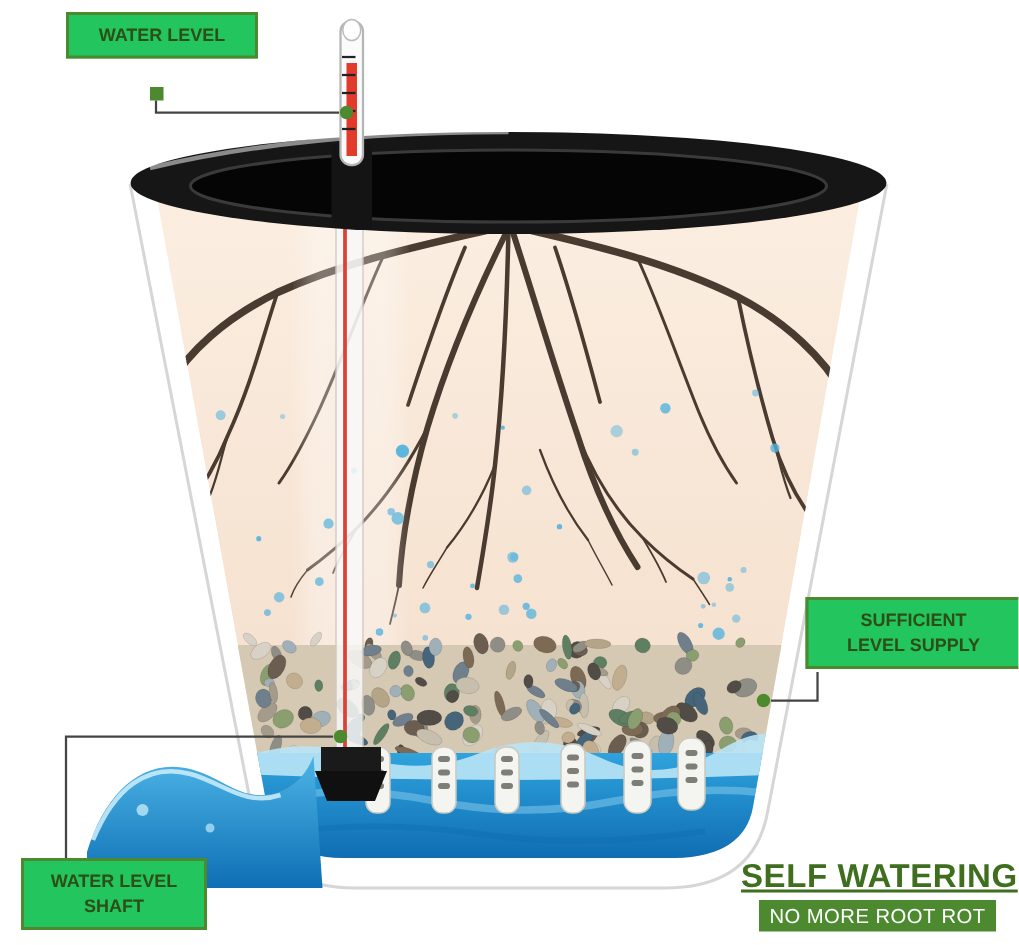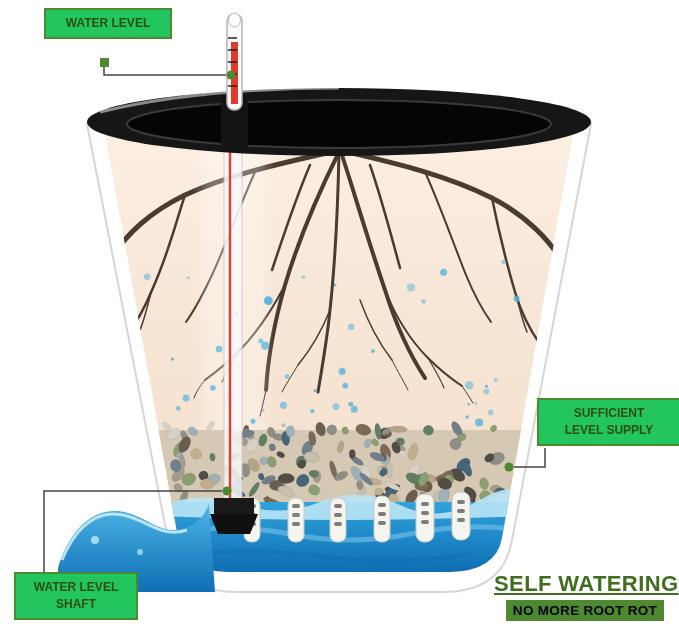--- a/index.html
+++ b/index.html
@@ -17,22 +17,22 @@
   #lbl-indicator{left:44px;top:8px;width:128px;}
   #lbl-supply{left:537px;top:398px;width:144px;}
   #lbl-shaft{left:14px;top:572px;width:124px;}
   .self-watering{
     position:absolute;left:494px;top:571px;width:182px;text-align:center;z-index:5;
   }
   .self-watering .sw-title{
     color:#3e6e1e;font-size:22px;font-weight:800;letter-spacing:.4px;white-space:nowrap;text-decoration:underline;
   }
   .self-watering .sw-sub{
-    display:inline-block;margin-top:3px;background:#4d8a2f;color:#000000;
-    font-size:13.5px;font-weight:700;padding:3px 7px;letter-spacing:.3px;white-space:nowrap;
+    display:inline-block;margin-top:3px;background:#4d8a2f;color:#ffffff;
+    font-size:13.5px;font-weight:400;padding:3px 7px;letter-spacing:.3px;white-space:nowrap;
   }
 </style>
 </head>
 <body>
 
 <div class="stage">
 
   <svg width="679" height="630" viewBox="0 0 679 630">
     <defs>
       <clipPath id="cs">

